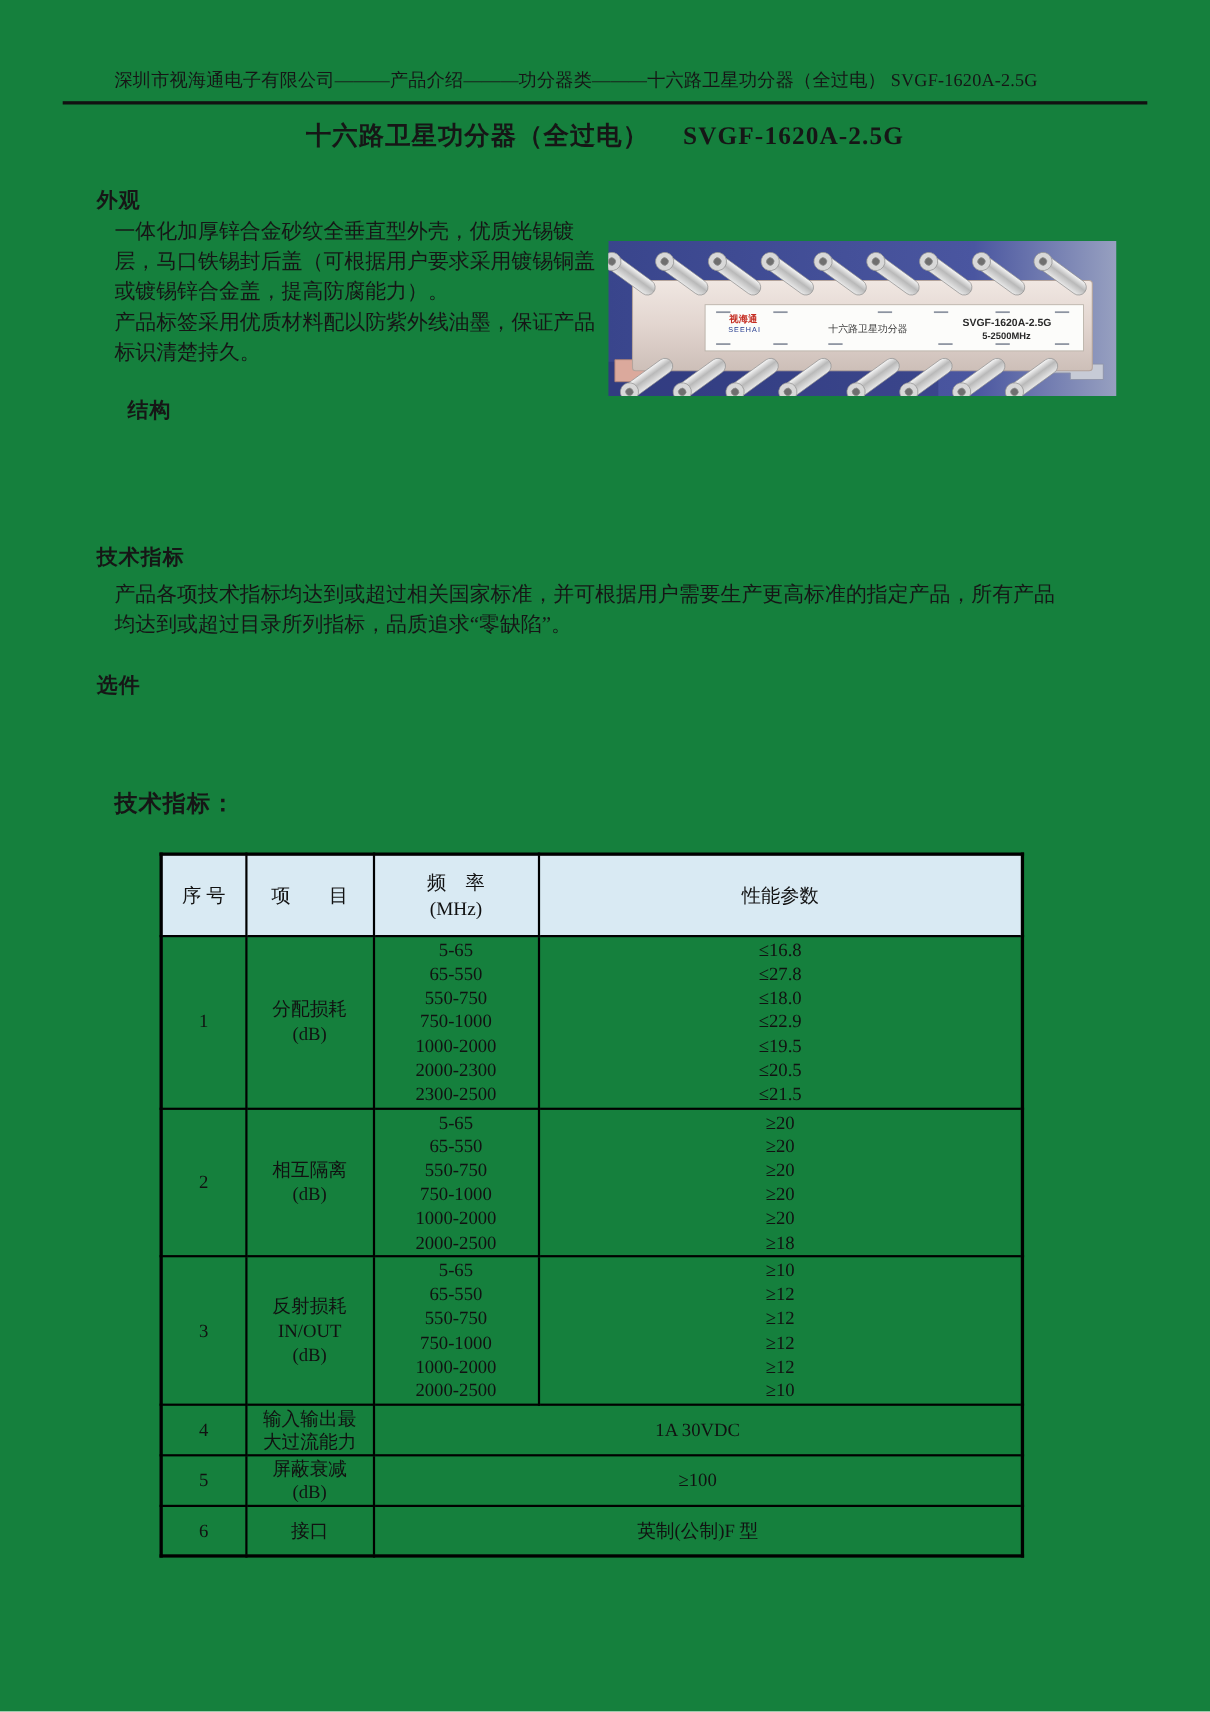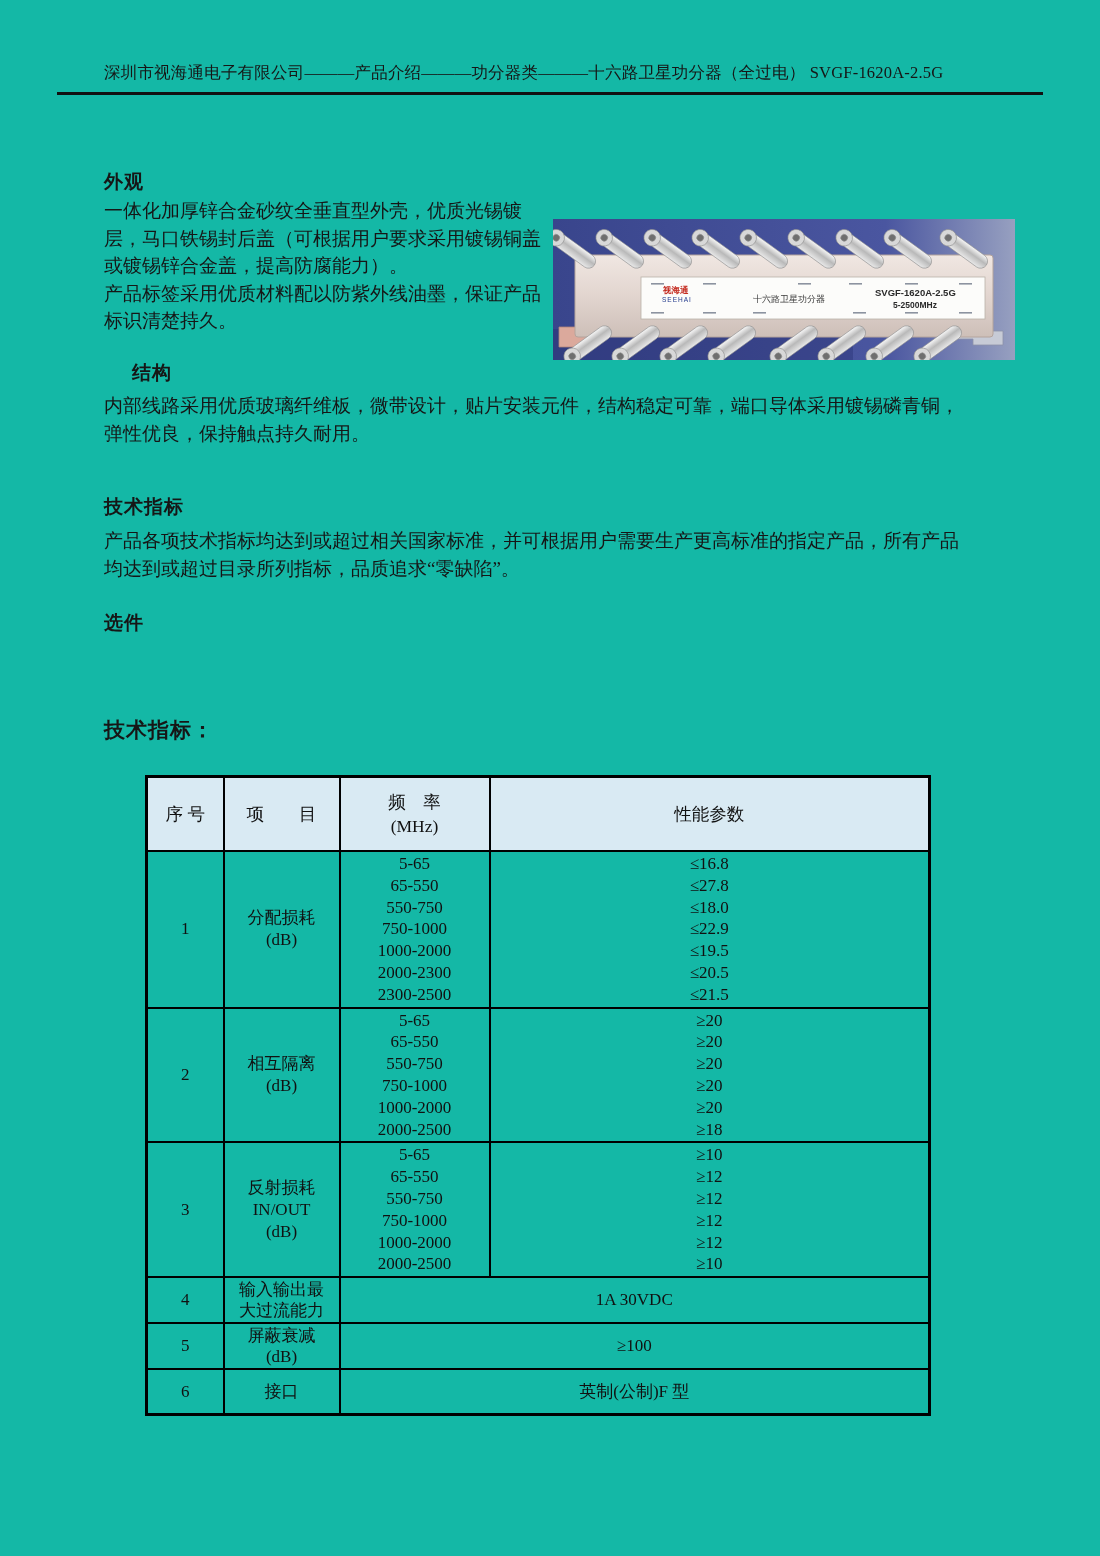--- a/index.html
+++ b/index.html
@@ -1,24 +1,24 @@
 <!DOCTYPE html>
 <html><head>
 <meta charset="utf-8">
 <style>
   html,body{margin:0;padding:0;background:#ffffff;}
-  .page{position:relative;width:1100px;height:1556px;background:#14b8a6;overflow:hidden;
+  .page{position:relative;width:1100px;height:1556px;background:#15803d;overflow:hidden;
         font-family:"Liberation Serif","DejaVu Serif",serif;color:#161616;}
   .doc-header{position:absolute;top:62px;left:104px;width:900px;font-size:16.5px;
               white-space:nowrap;letter-spacing:0.2px;}
   .top-rule{position:absolute;top:92px;left:57px;width:986px;height:0;
             border-top:3px solid #111;}
   .doc-title{position:absolute;top:108px;left:0;width:1100px;text-align:center;
              font-size:23px;font-weight:bold;letter-spacing:1px;}
-  .sec-head{position:absolute;left:104px;font-family:"Liberation Sans","DejaVu Sans",sans-serif;
+  .sec-head{position:absolute;left:88px;font-family:"Liberation Sans","DejaVu Sans",sans-serif;
             font-size:19px;font-weight:bold;letter-spacing:1px;}
   .body-text{position:absolute;left:104px;font-size:19px;line-height:27.5px;margin:0;}
   .body-text p{margin:0;}
   .photo-wrap{position:absolute;left:553px;top:219px;width:462px;height:143px;}
   .table-head-big{position:absolute;left:104px;top:716px;
                   font-family:"Liberation Sans","DejaVu Sans",sans-serif;
                   font-size:21px;font-weight:bold;letter-spacing:1px;}
   table.spec{position:absolute;left:145px;top:775px;border-collapse:collapse;
              border:3px solid #000;table-layout:fixed;width:783px;
              font-size:17px;color:#111;}
@@ -31,20 +31,21 @@
   tr.simple-row td{height:41px;}
   tr.simple-row .item-line{line-height:21px;}
 </style>
 </head>
 <body>
 
 <div class="page">
 
   <div class="doc-header">深圳市视海通电子有限公司———产品介绍———功分器类———十六路卫星功分器（全过电） SVGF-1620A-2.5G</div>
   <div class="top-rule"></div>
+  <div class="doc-title">十六路卫星功分器（全过电）　 SVGF-1620A-2.5G</div>
 
   <div class="sec-head" style="top:169px;">外观</div>
   <div class="body-text" style="top:197px;width:452px;">
     <p>一体化加厚锌合金砂纹全垂直型外壳，优质光锡镀层，马口铁锡封后盖（可根据用户要求采用镀锡铜盖或镀锡锌合金盖，提高防腐能力）。</p>
     <p>产品标签采用优质材料配以防紫外线油墨，保证产品标识清楚持久。</p>
   </div>
 
   <div class="photo-wrap">
     <svg width="462" height="141" viewBox="0 0 462 141">
       <defs>
@@ -183,21 +184,20 @@
       <text x="110" y="74" font-size="8.5" font-weight="bold" fill="#c42b20" font-family="Liberation Sans, sans-serif">视海通</text>
       <text x="109" y="83" font-size="6.5" letter-spacing="1" fill="#22398c" font-family="Liberation Sans, sans-serif">SEEHAI</text>
       <text x="200" y="83" font-size="9" fill="#3a3a3a" font-family="Liberation Sans, sans-serif">十六路卫星功分器</text>
       <text x="322" y="77" font-size="9.5" font-weight="bold" fill="#2a2a2a" font-family="Liberation Sans, sans-serif">SVGF-1620A-2.5G</text>
       <text x="340" y="89" font-size="8.5" font-weight="bold" fill="#2a2a2a" font-family="Liberation Sans, sans-serif">5-2500MHz</text>
     </svg>
   </div>
 
   <div class="sec-head" style="top:360px;margin-left:28px;">结构</div>
   <div class="body-text" style="top:392px;width:858px;line-height:28px;">
-    <p>内部线路采用优质玻璃纤维板，微带设计，贴片安装元件，结构稳定可靠，端口导体采用镀锡磷青铜，弹性优良，保持触点持久耐用。</p>
   </div>
 
   <div class="sec-head" style="top:494px;">技术指标</div>
   <div class="body-text" style="top:527px;width:858px;line-height:28px;">
     <p>产品各项技术指标均达到或超过相关国家标准，并可根据用户需要生产更高标准的指定产品，所有产品均达到或超过目录所列指标，品质追求“零缺陷”。</p>
   </div>
 
   <div class="sec-head" style="top:610px;">选件</div>
 
   <div class="table-head-big">技术指标：</div>

